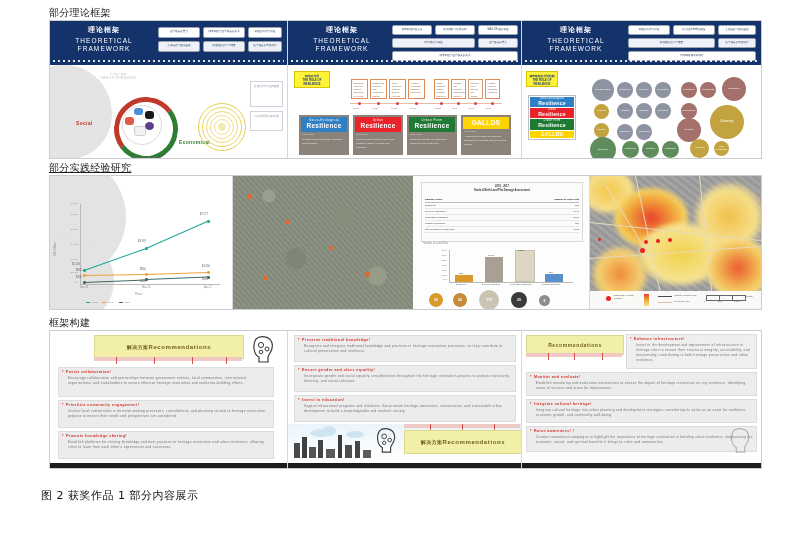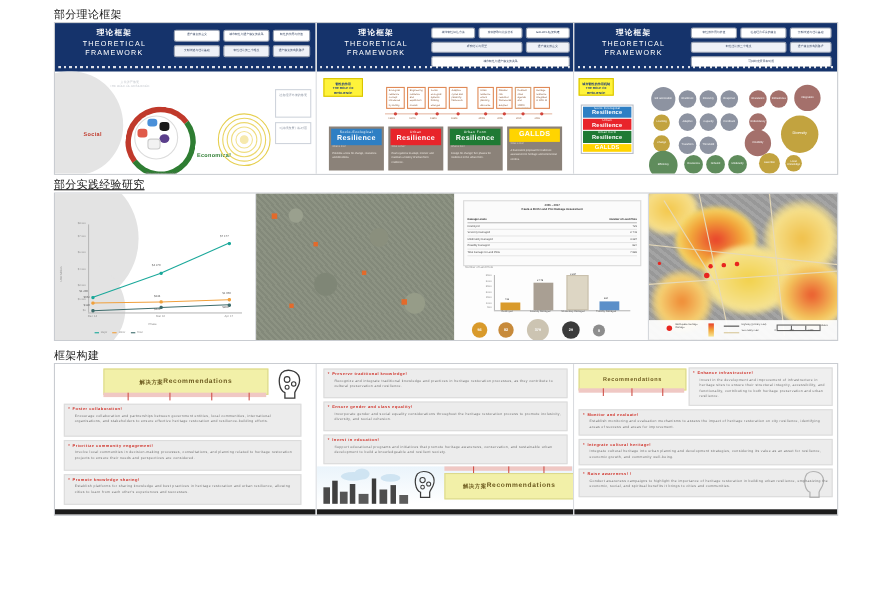--- a/index.html
+++ b/index.html
@@ -711,14 +711,15 @@
 
       <div class="headicon" style="left:206px;top:96px;width:24px;height:28px;opacity:.5;">
         <svg width="24" height="28" viewBox="0 0 26 30" aria-hidden="true">
           <path d="M6 4 C10 0, 20 1, 22 8 C24 15, 19 18, 18 22 L18 27 L9 27 L9 22 C4 20, 2 10, 6 4 Z" fill="none" stroke="#7a7a7a" stroke-width="1.2"></path>
         </svg>
       </div>
       <div style="position:absolute;left:0;right:0;bottom:0;height:5px;background:#1c1c1c;"></div>
     </div>
   </div>
 
+  <div class="caption">图 2 获奖作品 1 部分内容展示</div>
 
 </div>
 
 </body></html>

